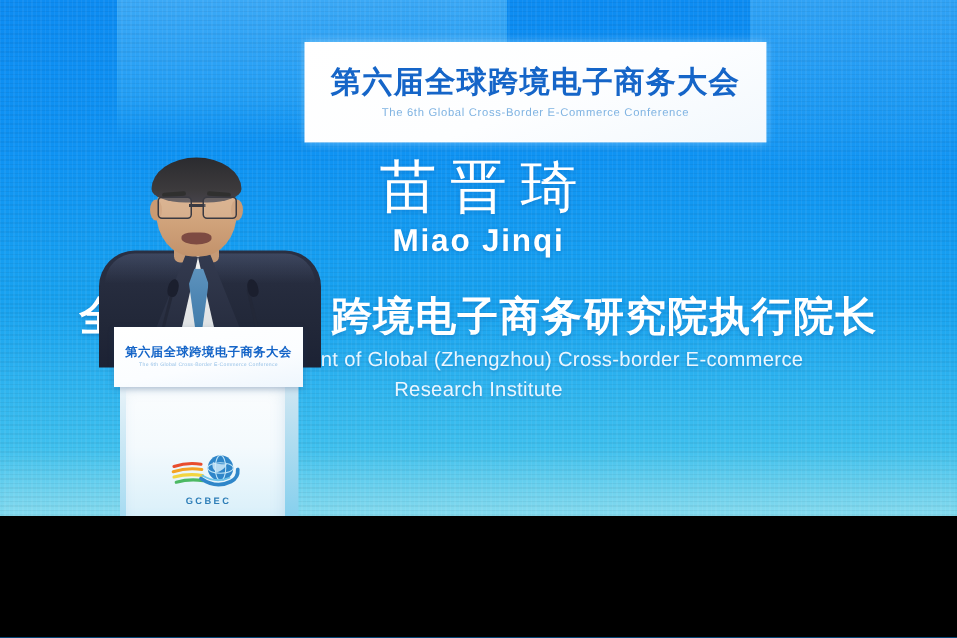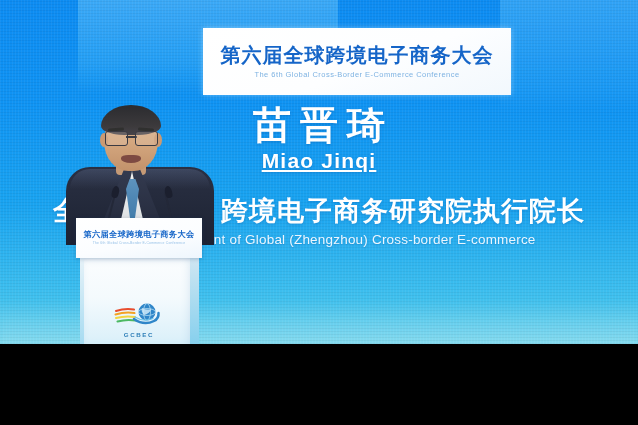--- a/index.html
+++ b/index.html
@@ -51,28 +51,28 @@
     line-height:1;white-space:nowrap;
   }
   .banner-en{
     margin-top:5px;font-size:7.5px;color:#7fb3e2;letter-spacing:.45px;
     white-space:nowrap;
   }
 
   
   .speaker-name-cn{
     position:absolute;left:0;top:106px;width:638px;text-align:center;
-    font-size:38px;font-weight:bold;color:#ffffff;letter-spacing:9px;
+    font-size:38px;font-weight:normal;color:#ffffff;letter-spacing:9px;
     text-indent:9px;line-height:1;
     text-shadow:0 1px 3px rgba(0,70,150,.30);
   }
   .speaker-name-en{
     position:absolute;left:0;top:150px;width:638px;text-align:center;
     font-size:21px;font-weight:bold;color:#ffffff;letter-spacing:1.2px;
-    line-height:1;text-shadow:0 1px 3px rgba(0,70,150,.30);text-decoration:underline;
+    line-height:1;text-shadow:0 1px 3px rgba(0,70,150,.30);
   }
 
   
   .title-cn{
     position:absolute;left:0;top:196px;width:638px;text-align:center;
     font-size:27px;font-weight:bold;color:#ffffff;letter-spacing:1px;
     line-height:1.12;white-space:nowrap;
     text-shadow:0 1px 3px rgba(0,70,150,.28);
   }
   .title-en{
@@ -222,20 +222,21 @@
     <div class="banner-cn">第六届全球跨境电子商务大会</div>
     <div class="banner-en">The 6th Global Cross-Border E-Commerce Conference</div>
   </div>
 
   <div class="speaker-name-cn">苗晋琦</div>
   <div class="speaker-name-en">Miao Jinqi</div>
 
   <div class="title-cn">全球（郑州）跨境电子商务研究院执行院长</div>
   <div class="title-en">
     <div>Executive President of Global (Zhengzhou) Cross-border E-commerce</div>
+    <div>Research Institute</div>
   </div>
 
   <div class="floor"></div>
   <div class="floor-left"></div>
   <div class="floor-shadow"></div>
 
   <div class="person">
     <div class="p-body"></div>
     <div class="p-shoulder-hl"></div>
     <div class="p-neck"></div>

